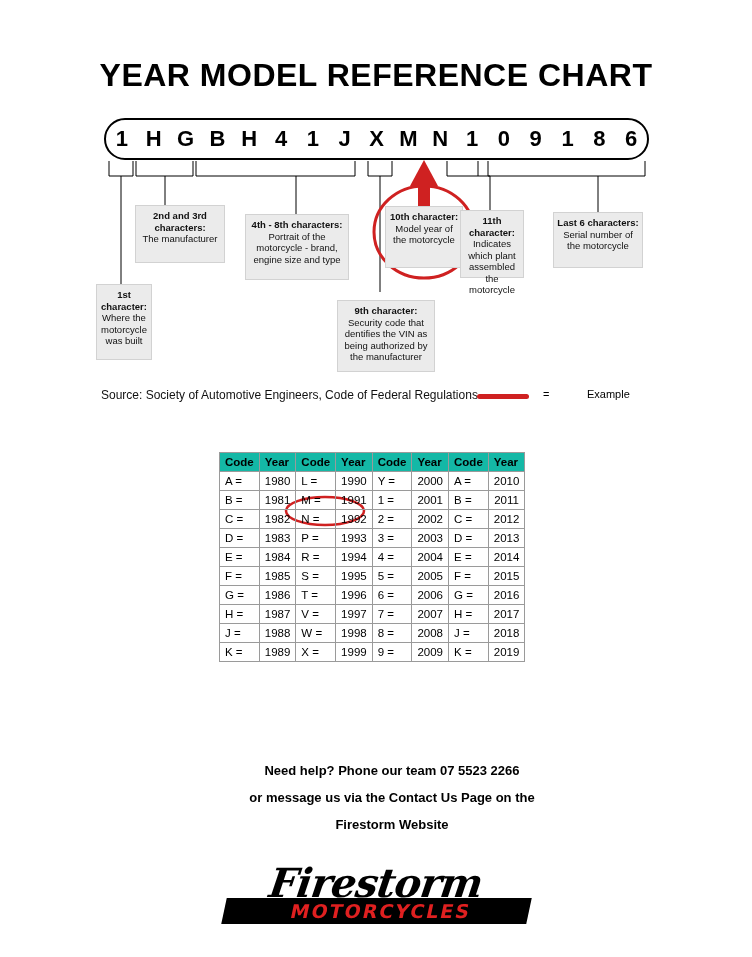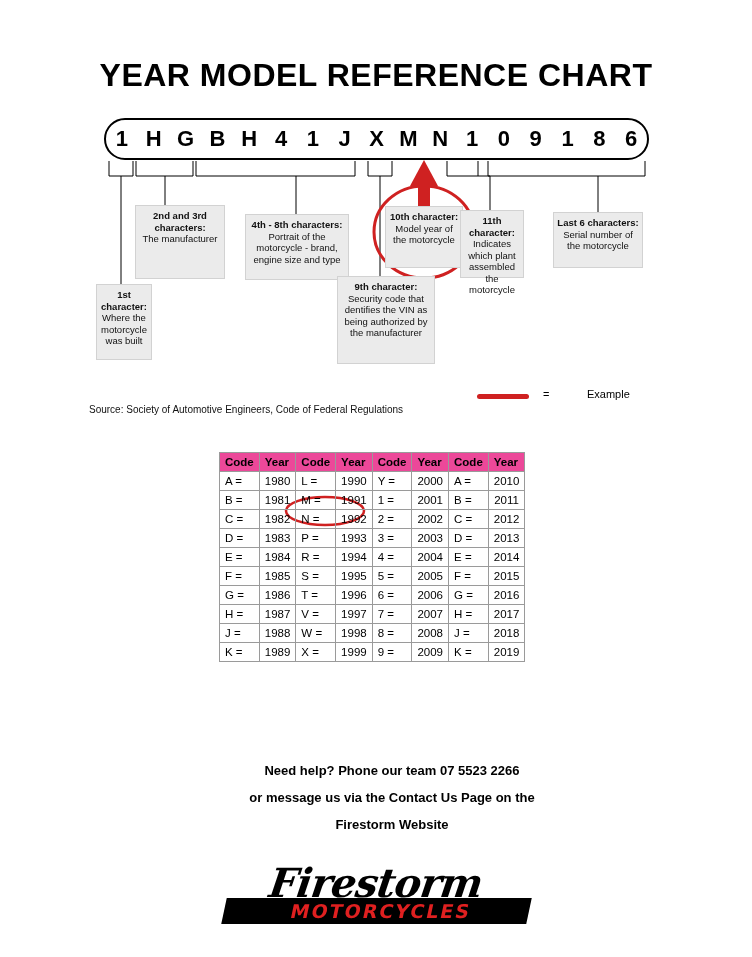--- a/index.html
+++ b/index.html
@@ -70,24 +70,23 @@
     line-height: 11.5px;
     padding: 4px 3px;
     color: #111;
   }
   .note b { font-weight: bold; }
 
   
   .source {
     position: absolute;
     top: 388px;
-    left: 89px;
-    font-size: 10px;
+    left: 101px;
+    font-size: 12px;
     color: #111;
-    margin-top: 16px;
   }
   .legend-dash {
     position: absolute;
     top: 394px;
     left: 477px;
     width: 52px;
     height: 5px;
     background: #cf2121;
     border-radius: 3px;
   }
@@ -117,21 +116,21 @@
     border: 1px solid #9a9a9a;
     padding: 3px 5px;
     height: 18px;
     box-sizing: border-box;
     font-weight: normal;
     text-align: left;
     white-space: nowrap;
   }
   .year-table th {
     font-weight: bold;
-    background: #ec4899;
+    background: #14b8a6;
   }
   .year-table td.yr { text-align: center; }
 
   
   .footer {
     position: absolute;
     top: 757px;
     left: 16px;
     width: 752px;
     text-align: center;
@@ -240,31 +239,31 @@
   </g>
 
   <ellipse cx="325" cy="511" rx="39" ry="14" fill="none" stroke="#cf2121" stroke-width="2.5"></ellipse>
 </svg>
 
 <div class="note" style="left:96px; top:284px; width:56px; height:76px;">
   <b>1st character:</b><br>
   <span>Where the motorcycle was built</span>
 </div>
 
-<div class="note" style="left:135px; top:205px; width:90px; height:74px;">
+<div class="note" style="left:135px; top:205px; width:90px; height:58px;">
   <b>2nd and 3rd characters:</b><br>
   <span>The manufacturer</span>
 </div>
 
 <div class="note" style="left:245px; top:214px; width:104px; height:66px;">
   <b>4th - 8th characters:</b><br>
   <span>Portrait of the motorcycle - brand, engine size and type</span>
 </div>
 
-<div class="note" style="left:337px; top:276px; width:98px; height:88px;">
+<div class="note" style="left:337px; top:300px; width:98px; height:72px;">
   <b>9th character:</b><br>
   <span>Security code that dentifies the VIN as being authorized by the manufacturer</span>
 </div>
 
 <div class="note" style="left:385px; top:206px; width:78px; height:62px;">
   <b>10th character:</b><br>
   <span>Model year of the motorcycle</span>
 </div>
 
 <div class="note" style="left:460px; top:210px; width:64px; height:68px;">

